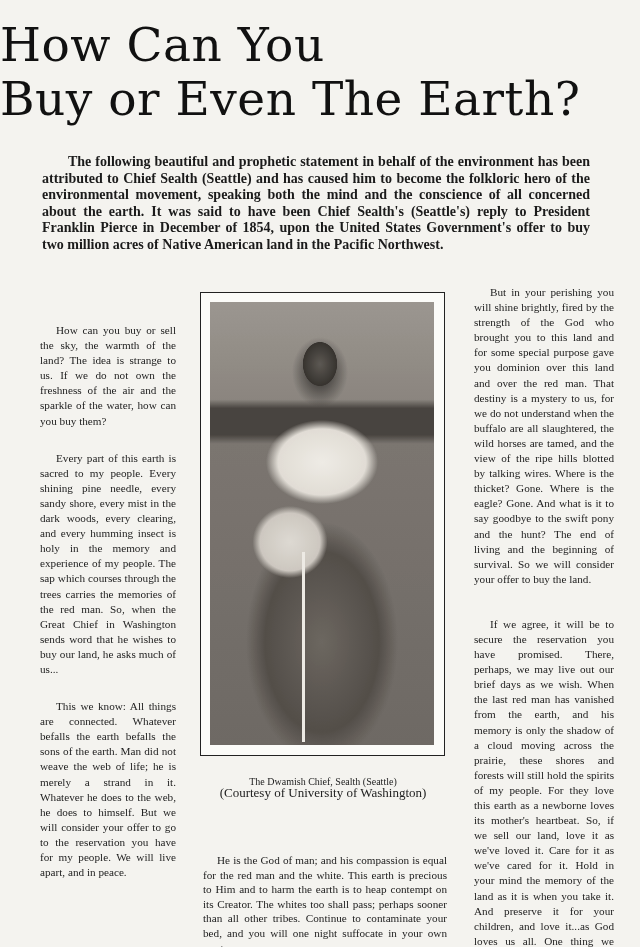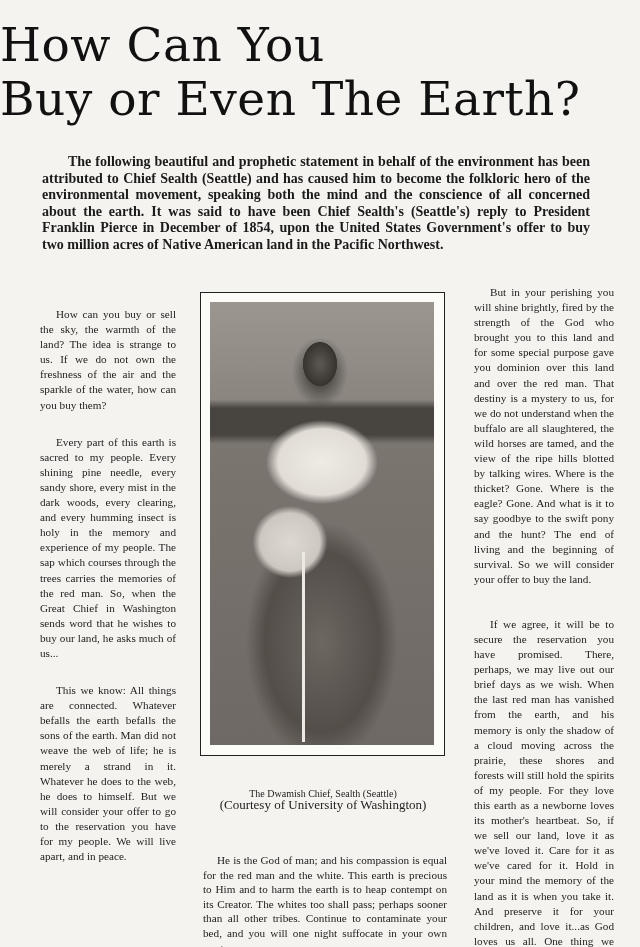--- a/index.html
+++ b/index.html
@@ -59,35 +59,35 @@
       linear-gradient(#9a958f 0%, #8a857f 22%, #4b4743 24%, #4b4743 30%, #7b7671 32%, #6f6a65 100%);
     filter:contrast(1.05);
   }
   .stick {
     position:absolute; left:92px; top:250px; width:3px; height:190px; background:#e8e5df;
   }
   .caption {
     position:absolute; left:200px; top:776px; width:246px; text-align:center;
     font-family:"Liberation Serif", serif; color:#222;
   }
-  .caption .main { font-size:10px; line-height:12px;margin-top:12px; }
+  .caption .main { font-size:10px; line-height:12px; }
   .caption .sub { font-size:13px; line-height:9px; }
 </style>
 </head>
 <body>
 
 <div class="title">
   <div>How Can You</div>
   <div>Buy or Even The Earth?</div>
 </div>
 
 <div class="intro">The following beautiful and prophetic statement in behalf of the environment has been attributed to Chief Sealth (Seattle) and has caused him to become the folkloric hero of the environmental movement, speaking both the mind and the conscience of all concerned about the earth.  It was said to have been Chief Sealth's (Seattle's) reply to President Franklin Pierce in December of 1854, upon the United States Government's offer to buy two million acres of Native American land in the Pacific Northwest.</div>
 
 <div class="col col-left">
-  <p style="margin-top:22px">How can you buy or sell the sky, the warmth of the land?  The idea is strange to us.  If we do not own the freshness of the air and the sparkle of the water, how can you buy them?</p>
+  <p style="margin-top:38px">How can you buy or sell the sky, the warmth of the land?  The idea is strange to us.  If we do not own the freshness of the air and the sparkle of the water, how can you buy them?</p>
   <p style="margin-top:22px">Every part of this earth is sacred to my people.  Every shining pine needle, every sandy shore, every mist in the dark woods, every clearing, and every humming insect is holy in the memory and experience of my people.  The sap which courses through the trees carries the memories of the red man.  So, when the Great Chief in Washington sends word that he wishes to buy our land, he asks much of us...</p>
   <p style="margin-top:22px">This we know: All things are connected.  Whatever befalls the earth befalls the sons of the earth.  Man did not weave the web of life; he is merely a strand in it.  Whatever he does to the web, he does to himself.  But we will consider your offer to go to the reservation you have for my people.  We will live apart, and in peace.</p>
 
 </div>
 
 <div class="photo-frame">
   <div class="photo">
     <div class="stick"></div>
   </div>
 </div>

